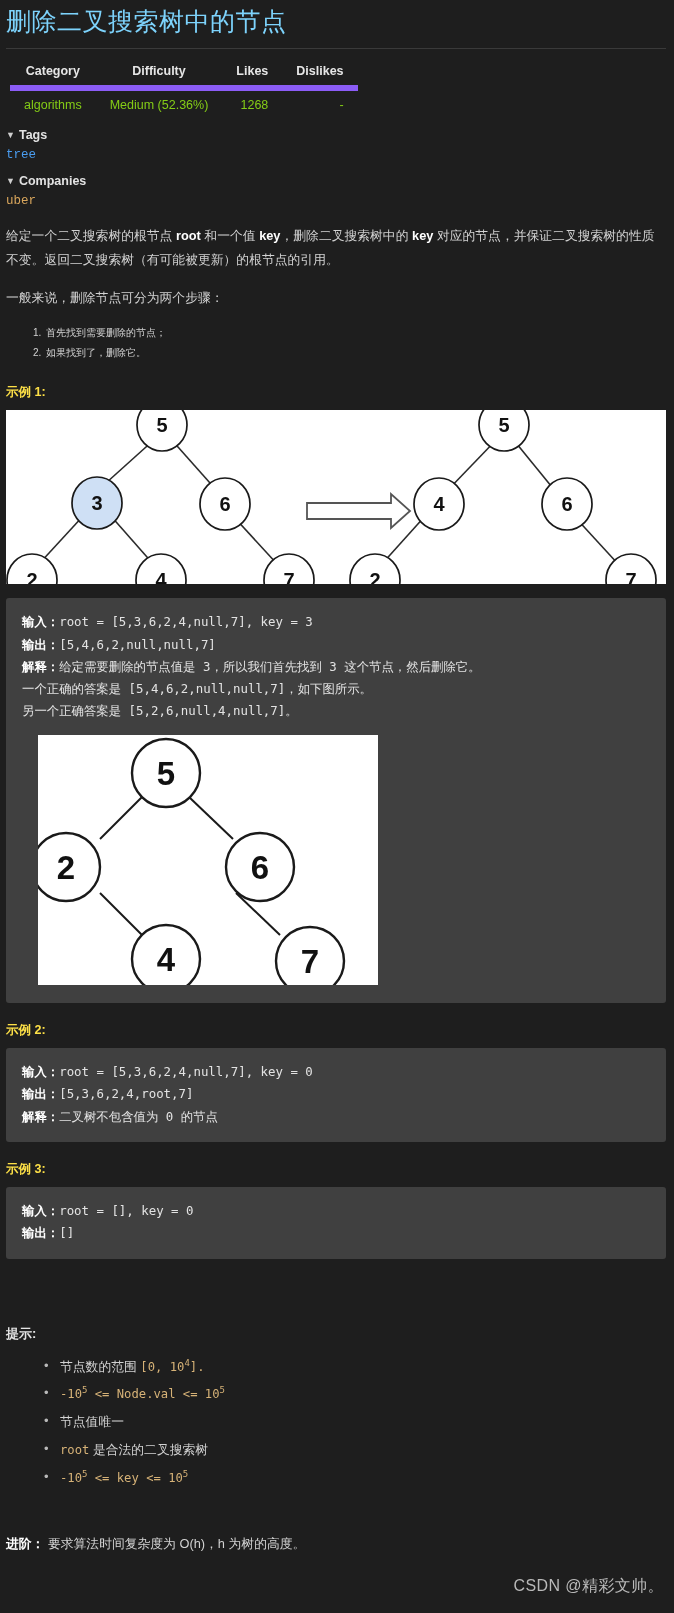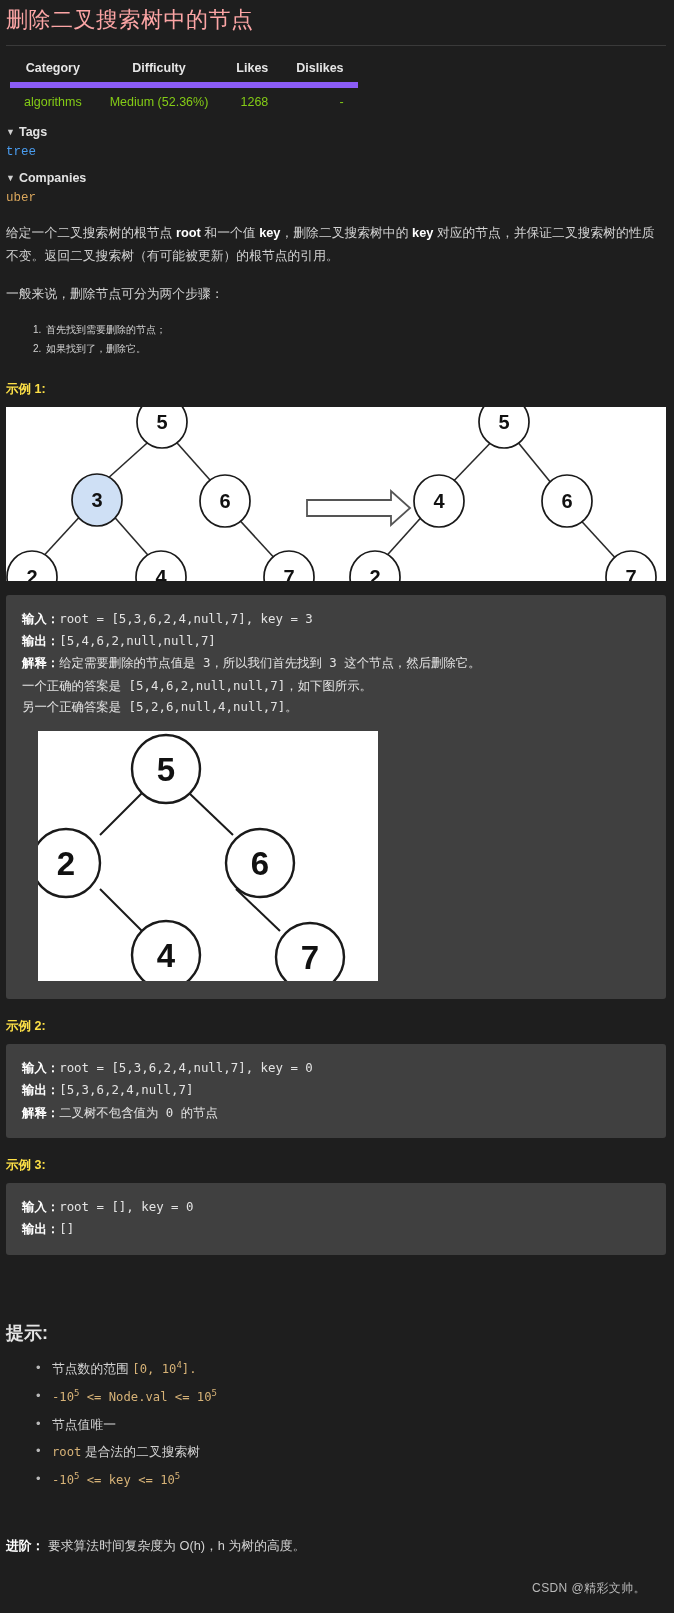--- a/index.html
+++ b/index.html
@@ -7,22 +7,22 @@
     width:674px;
     background:#1e1e1e;
     font-family:"Liberation Sans","DejaVu Sans",sans-serif;
     color:#d4d4d4;
     -webkit-font-smoothing:antialiased;
   }
   .page{width:674px;min-height:1613px;position:relative;overflow:hidden;box-sizing:border-box;}
 
   
   .title{
-    color:#fca5a5;
-    font-size:22px;
+    color:#7dd3fc;
+    font-size:25px;
     font-weight:400;
     line-height:1.25;
     margin:6px 0 4px 6px;
     letter-spacing:.5px;
   }
   .title-rule{
     height:1px;background:#3a3a3a;margin:11px 8px 0 6px;
   }
 
   
@@ -96,39 +96,39 @@
     overflow:hidden;
   }
   .diagram-inner{
     background:#ffffff;
     width:340px;height:250px;
     margin:14px 0 4px 16px;
     position:relative;overflow:hidden;
   }
 
   
-  .hint-head{font-size:18px;font-weight:bold;color:#e4e4e4;margin:66px 0 0 6px;}
-  ul.hints{margin:10px 0 0 12px;padding-left:40px;list-style:none;}
+  .hint-head{font-size:13px;font-weight:bold;color:#e4e4e4;margin:66px 0 0 6px;}
+  ul.hints{margin:10px 0 0 0;padding-left:60px;list-style:none;}
   ul.hints li{
     position:relative;font-size:12.8px;line-height:2.18;color:#d2d2d2;
   }
   ul.hints li:before{
     content:"•";position:absolute;left:-16px;top:-1px;color:#b9b9b9;font-size:13px;
   }
   .mono{font-family:"DejaVu Sans Mono","Liberation Mono",monospace;color:#d6b277;font-size:12.2px;}
   .mono sup{font-size:9px;}
 
   .advance{
     font-size:12.8px;color:#d2d2d2;margin:44px 0 0 6px;
   }
   .advance b{color:#ffffff;font-weight:bold;}
 
   .watermark{
-    position:absolute;right:28px;bottom:16px;
-    font-size:12px;color:#b9b9b9;
+    position:absolute;right:10px;bottom:16px;
+    font-size:16px;color:#b9b9b9;
     font-family:"Liberation Sans","DejaVu Sans",sans-serif;
     letter-spacing:.4px;
   }
   svg{display:block;}
 </style>
 </head>
 <body>
 
 <div class="page">
 
@@ -250,21 +250,21 @@
           <text x="128" y="236">4</text>
           <text x="272" y="238">7</text>
         </g>
       </svg>
     </div>
   </div>
 
   <div class="ex-label" style="margin-top:19px;">示例 2:</div>
   <div class="code">
     <div class="code-line"><span class="k">输入：</span><span>root = [5,3,6,2,4,null,7], key = 0</span></div>
-    <div class="code-line"><span class="k">输出：</span><span>[5,3,6,2,4,null,7]</span></div>
+    <div class="code-line"><span class="k">输出：</span><span>[5,3,6,2,4,root,7]</span></div>
     <div class="code-line"><span class="k">解释：</span><span>二叉树不包含值为 0 的节点</span></div>
   </div>
 
   <div class="ex-label" style="margin-top:19px;">示例 3:</div>
   <div class="code">
     <div class="code-line"><span class="k">输入：</span><span>root = [], key = 0</span></div>
     <div class="code-line"><span class="k">输出：</span><span>[]</span></div>
   </div>
 
   <div class="hint-head">提示:</div>

